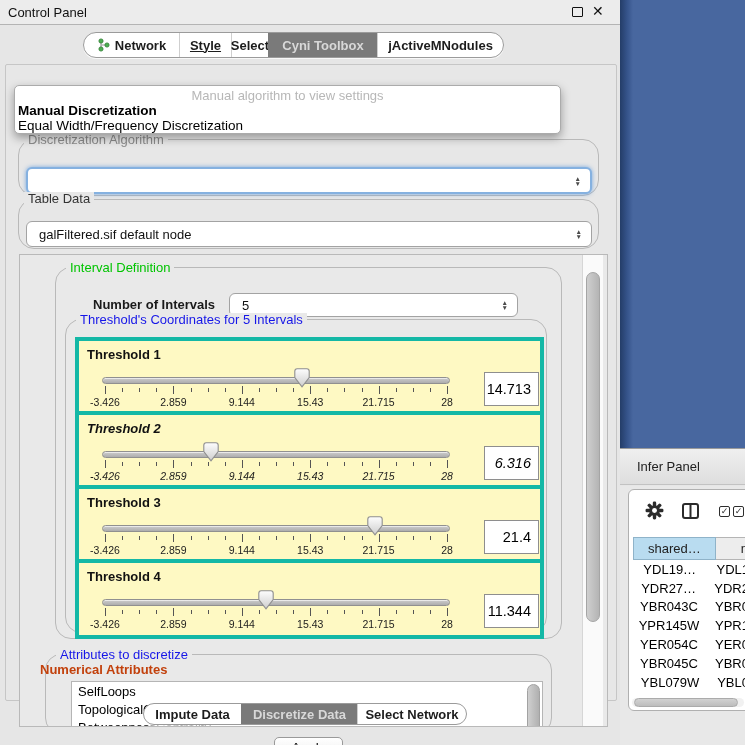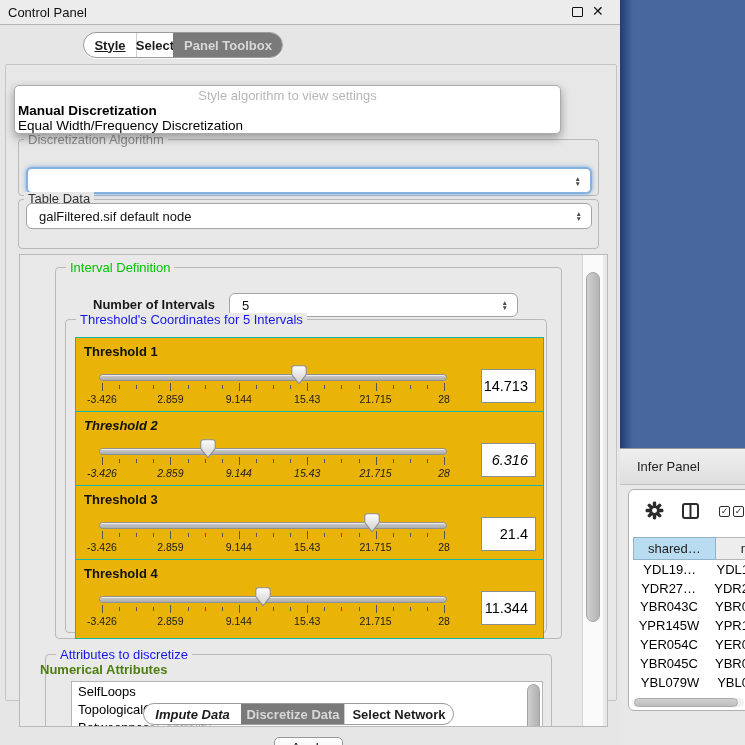--- a/index.html
+++ b/index.html
@@ -19,66 +19,66 @@
 .seg{display:flex;align-items:center;justify-content:center;gap:5px;font-size:13px;font-weight:600;color:#1c1c1c;border-left:1px solid #cfcfcf;cursor:default;white-space:nowrap}
 .seg:first-child{border-left:none}
 .seg.sel{background:#7a7a7a;color:#d8d8d8;border-left-color:#7a7a7a}
 #top-tabs{left:83px;top:32px;height:26px}
 #bottom-tabs{left:143px;top:703px;height:22px;border-radius:12px}
 #bottom-tabs .seg{font-size:13px}
 
 
 #outer{left:5px;top:64px;width:612px;height:637px;background:#e7e7e7;border:1px solid #c6c6c6;border-radius:2px}
 
-.group{position:absolute;border:1px solid #b9b9b9;border-radius:4px}
+.group{position:absolute;border:1px solid #b9b9b9;border-radius:16px}
 .group-label{position:absolute;font-size:13px;padding:0 4px;line-height:14px}
 
 #algo-group{left:12px;top:74px;width:581px;height:57px}
 #algo-label{left:18px;top:68px;color:#8b8b8b;background:#e7e7e7}
 .combo{position:absolute;background:#fff;border:1px solid #a3a3a3;border-radius:6px;font-size:13px;color:#111}
 .combo .val{position:absolute;left:12px;top:0;bottom:0;display:flex;align-items:center}
 .stepper{position:absolute;right:9px;top:50%;transform:translateY(-50%);display:flex;flex-direction:column;align-items:center;color:#4a4a4a}
 .stepper span{font-size:6.5px;line-height:5px}
 #algo-combo{left:20px;top:102px;width:566px;height:27px;border:2px solid #85b1e0;box-shadow:0 0 4px rgba(90,150,220,.8)}
 
 
 #popup{left:14px;top:85px;width:547px;height:49px;background:#fff;border:1px solid #ababab;border-radius:5px;box-shadow:0 4px 10px rgba(0,0,0,.35);z-index:30}
 #popup .prompt{position:absolute;left:0;top:2px;width:100%;text-align:center;font-size:13px;color:#b7b7b7}
 #popup .opt{position:absolute;left:3px;width:540px;font-size:13.5px;line-height:15px;color:#000}
 #popup .opt.b{font-weight:bold}
 
 #td-group{left:12px;top:134px;width:581px;height:50px}
 #td-label{left:18px;top:127px;color:#333;background:#e7e7e7}
-#td-combo{left:20px;top:138px;width:566px;height:26px}
+#td-combo{left:20px;top:156px;width:566px;height:26px}
 
 
 #scrollpanel{left:13px;top:189px;width:589px;height:473px;background:#e9e9e9;border:1px solid #b9b9b9;overflow:hidden}
 #vscroll{position:absolute;right:4px;top:0;width:21px;height:471px;background:#fafafa;border-left:1px solid #d6d6d6}
 #vscroll .thumb{position:absolute;left:3px;top:17px;width:14px;height:350px;border-radius:8px;background:linear-gradient(90deg,#cfcfcf,#b4b4b4);border:1px solid #a5a5a5}
 
 #int-group{left:35px;top:12px;width:507px;height:372px}   
 #int-label{left:10px;top:-7px;color:#00c400;background:#e9e9e9}
 #noi-label{left:37px;top:29px;font-size:13px;font-weight:bold;color:#1a1a1a}
 #noi-combo{left:173px;top:25px;width:289px;height:24px}
 #thr-group{left:9px;top:51px;width:482px;height:314px}
 #thr-label{left:10px;top:-7px;color:#1616e8;background:#e9e9e9}
 
-.thr-row{position:absolute;left:9px;width:469px;height:80px;background:#eab308;border:1px solid #14b8a6}
+.thr-row{position:absolute;left:9px;width:469px;height:80px;background:#fef9c3;border:4px solid #14b8a6}
 .thr-title{position:absolute;left:8px;top:6px;font-size:13px;font-weight:bold;color:#111}
 .track{position:absolute;left:23px;top:36px;width:348px;height:7px;border-radius:4px;background:linear-gradient(#cdcdcd,#adadad);border:1px solid #909090;box-shadow:inset 0 1px 0 rgba(255,255,255,.6)}
 .thumbsvg{position:absolute;top:27px;width:16px;height:20px}
 .ticks{position:absolute;left:0;top:45px;width:100%;height:9px}
 .tick{position:absolute;top:2px;width:1px;height:4px;background:#555}
 .tick.major{top:0;height:8px}
 .ticklabel{position:absolute;top:55px;width:46px;text-align:center;font-size:10.5px;color:#1c1c1c}
 .valbox{position:absolute;left:405px;top:31px;width:55px;height:34px;background:#fff;border:1px solid #8e8e8e;font-size:14.5px;color:#000;text-align:right;line-height:32px;padding-right:7px}
 
 #attr-group{left:25px;top:399px;width:507px;height:80px}
 #attr-label{left:10px;top:-7px;color:#1616e8;background:#e9e9e9}
-#attr-header{left:20px;top:407px;font-size:13px;font-weight:bold;color:#4d7c0f;position:absolute}
+#attr-header{left:20px;top:407px;font-size:13px;font-weight:bold;color:#c2410c;position:absolute}
 #attr-list{left:51px;top:426px;width:472px;height:60px;background:#fff;border:1px solid #b5b5b5;position:absolute;overflow:hidden}
 .attr-item{font-size:13px;color:#000;padding:1.5px 0 1.5px 6px;white-space:nowrap}
 #attr-scroll{position:absolute;right:2px;top:2px;width:13px;height:54px;border-radius:7px;background:linear-gradient(90deg,#cfcfcf,#b0b0b0);border:1px solid #a2a2a2}
 
 #apply-btn{left:268px;top:672px;width:69px;height:21px;background:linear-gradient(#ffffff,#ededed);border:1px solid #999;border-radius:5px;font-size:13.5px;color:#111;text-align:center;line-height:19px}
 
 
 #desktop{left:620px;top:0;width:125px;height:455px;background:linear-gradient(90deg,#243d68 0px,#35538a 7px,#48679f 13px,#48679f 100%)}
 
 #tp-bar{left:620px;top:448px;width:125px;height:37px;background:linear-gradient(#efefef,#dedede);border-top:1px solid #9a9a9a;border-bottom:1px solid #c2c2c2}
@@ -113,28 +113,40 @@
 
 <div id="left" class="abs">
 
   <div id="titlebar" class="abs">
     <span id="win-title" class="abs">Control Panel</span>
     <span id="float-btn" class="abs"></span>
     <span id="close-btn" class="abs">✕</span>
   </div>
 
   <div id="top-tabs" class="abs segbar">
+      <div class="seg" style="width: 95px;">
+  <svg width="13" height="14" viewBox="0 0 13 14">
+    <path d="M4,3 L4,11 M4,7 L9,7" stroke="#9a9a9a" stroke-width="1.2" fill="none"></path>
+    <circle cx="4" cy="3" r="2.1" fill="#4caf50" stroke="#2e7d32" stroke-width=".8"></circle>
+    <circle cx="4" cy="11" r="2.1" fill="#4caf50" stroke="#2e7d32" stroke-width=".8"></circle>
+    <circle cx="10" cy="7" r="2.1" fill="#4caf50" stroke="#2e7d32" stroke-width=".8"></circle>
+  </svg>
+<span>Network</span>
+      </div>
       <div class="seg" style="width: 52px; text-decoration: underline;">
         <span>Style</span>
       </div>
       <div class="seg" style="width: 37px;">
         <span>Select</span>
       </div>
       <div class="seg sel" style="width: 109px;">
-        <span>Panel Toolbox</span>
+        <span>Cyni Toolbox</span>
+      </div>
+      <div class="seg" style="width: 126px;">
+        <span>jActiveMNodules</span>
       </div>
     </div>
 
   <div id="outer" class="abs">
 
     <div id="algo-group" class="group"></div>
     <span id="algo-label" class="group-label">Discretization Algorithm</span>
     <div id="algo-combo" class="combo abs">
       <div class="stepper">
           <span>▲</span>
@@ -332,24 +344,24 @@
 
       <div id="vscroll">
         <div class="thumb"></div>
       </div>
     </div>
 
     <div id="apply-btn" class="abs">Apply</div>
   </div>
 
   <div id="bottom-tabs" class="abs segbar">
-      <div class="seg" style="width: 97px; font-style: italic;">
+      <div class="seg" style="width: 97px;">
         <span>Impute Data</span>
       </div>
-      <div class="seg sel" style="width: 103px;">
+      <div class="seg sel" style="width: 116px;">
         <span>Discretize Data</span>
       </div>
       <div class="seg" style="width: 109px;">
         <span>Select Network</span>
       </div>
     </div>
 </div>
 
 <div id="desktop" class="abs">
   
@@ -419,16 +431,16 @@
           <div class="tc2">YLR3</div>
         </div>
       </div>
     <div id="hscroll">
       <div class="thumb"></div>
     </div>
   </div>
 </div>
 
 <div id="popup" class="abs">
-  <div class="prompt">Style algorithm to view settings</div>
+  <div class="prompt">Manual algorithm to view settings</div>
   <div class="opt b" style="top:17px">Manual Discretization</div>
   <div class="opt" style="top:32px">Equal Width/Frequency Discretization</div>
 </div>
 
 </body></html>

